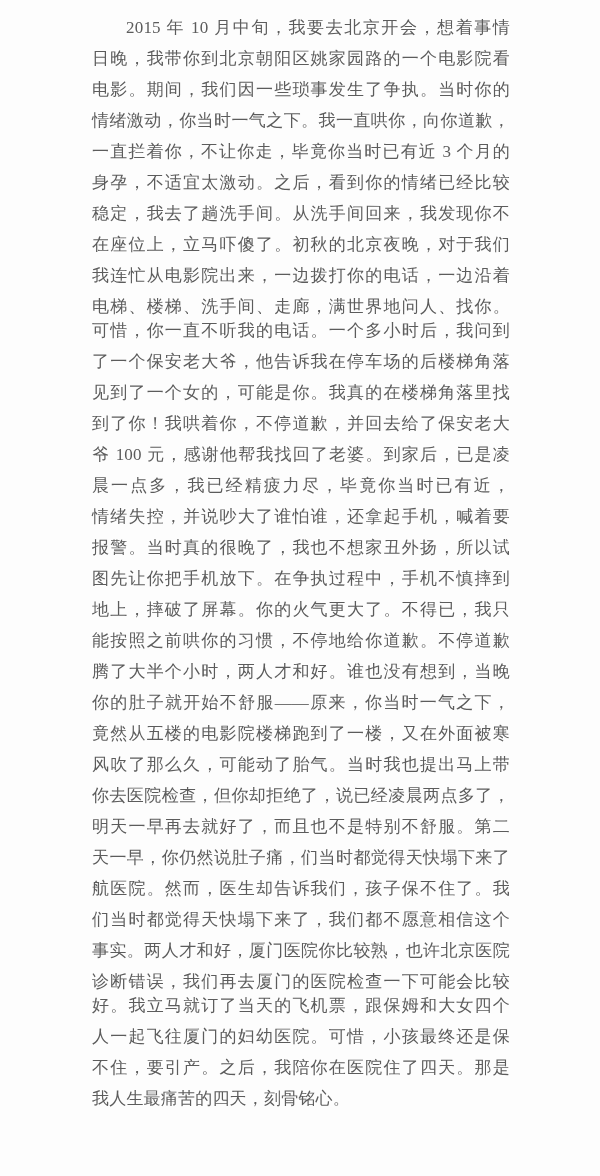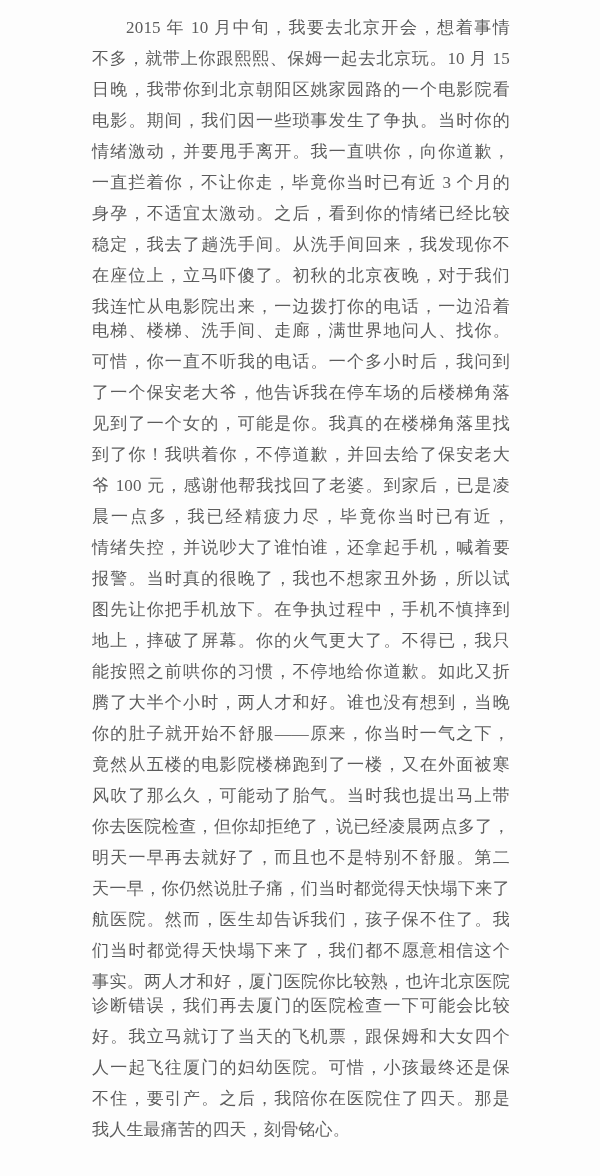--- a/index.html
+++ b/index.html
@@ -41,41 +41,40 @@
   .page .line:nth-child(11),
   .page .line:nth-child(33) {
     margin-top: -7px;
   }
 </style>
 </head>
 <body>
 
 <div class="page">
   <div class="line indent">2015 年 10 月中旬，我要去北京开会，想着事情</div>
-  <div class="line">不多，就带上你跟熙熙、保姆一起去北京玩。10 月 15</div>
   <div class="line">日晚，我带你到北京朝阳区姚家园路的一个电影院看</div>
   <div class="line">电影。期间，我们因一些琐事发生了争执。当时你的</div>
-  <div class="line">情绪激动，并要甩手离开。我一直哄你，向你道歉，</div>
+  <div class="line">情绪激动，你当时一气之下。我一直哄你，向你道歉，</div>
   <div class="line">一直拦着你，不让你走，毕竟你当时已有近 3 个月的</div>
   <div class="line">身孕，不适宜太激动。之后，看到你的情绪已经比较</div>
   <div class="line">稳定，我去了趟洗手间。从洗手间回来，我发现你不</div>
   <div class="line">在座位上，立马吓傻了。初秋的北京夜晚，对于我们</div>
   <div class="line">我连忙从电影院出来，一边拨打你的电话，一边沿着</div>
   <div class="line">电梯、楼梯、洗手间、走廊，满世界地问人、找你。</div>
   <div class="line">可惜，你一直不听我的电话。一个多小时后，我问到</div>
   <div class="line">了一个保安老大爷，他告诉我在停车场的后楼梯角落</div>
   <div class="line">见到了一个女的，可能是你。我真的在楼梯角落里找</div>
   <div class="line">到了你！我哄着你，不停道歉，并回去给了保安老大</div>
   <div class="line">爷 100 元，感谢他帮我找回了老婆。到家后，已是凌</div>
   <div class="line">晨一点多，我已经精疲力尽，毕竟你当时已有近，</div>
   <div class="line">情绪失控，并说吵大了谁怕谁，还拿起手机，喊着要</div>
   <div class="line">报警。当时真的很晚了，我也不想家丑外扬，所以试</div>
   <div class="line">图先让你把手机放下。在争执过程中，手机不慎摔到</div>
   <div class="line">地上，摔破了屏幕。你的火气更大了。不得已，我只</div>
-  <div class="line">能按照之前哄你的习惯，不停地给你道歉。如此又折</div>
+  <div class="line">能按照之前哄你的习惯，不停地给你道歉。不停道歉</div>
   <div class="line">腾了大半个小时，两人才和好。谁也没有想到，当晚</div>
   <div class="line">你的肚子就开始不舒服——原来，你当时一气之下，</div>
   <div class="line">竟然从五楼的电影院楼梯跑到了一楼，又在外面被寒</div>
   <div class="line">风吹了那么久，可能动了胎气。当时我也提出马上带</div>
   <div class="line">你去医院检查，但你却拒绝了，说已经凌晨两点多了，</div>
   <div class="line">明天一早再去就好了，而且也不是特别不舒服。第二</div>
   <div class="line">天一早，你仍然说肚子痛，们当时都觉得天快塌下来了</div>
   <div class="line">航医院。然而，医生却告诉我们，孩子保不住了。我</div>
   <div class="line">们当时都觉得天快塌下来了，我们都不愿意相信这个</div>
   <div class="line">事实。两人才和好，厦门医院你比较熟，也许北京医院</div>

